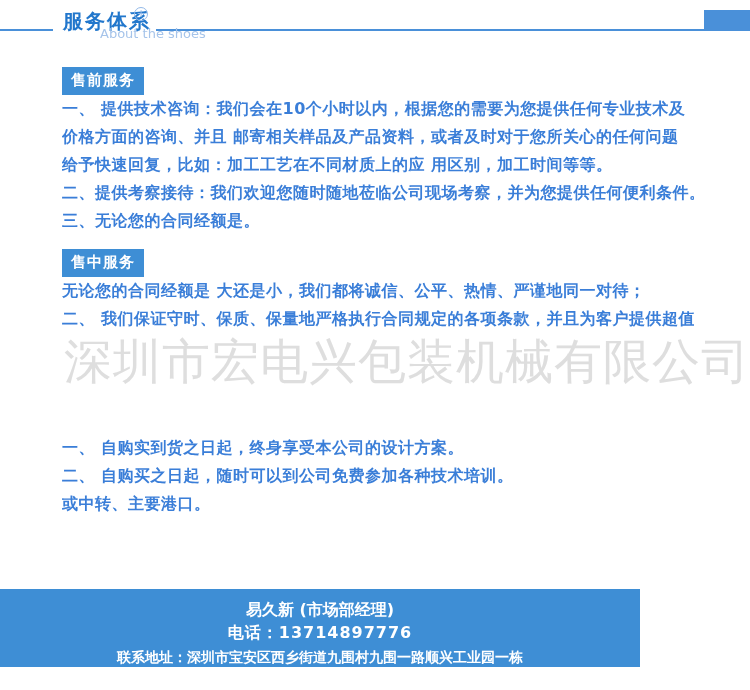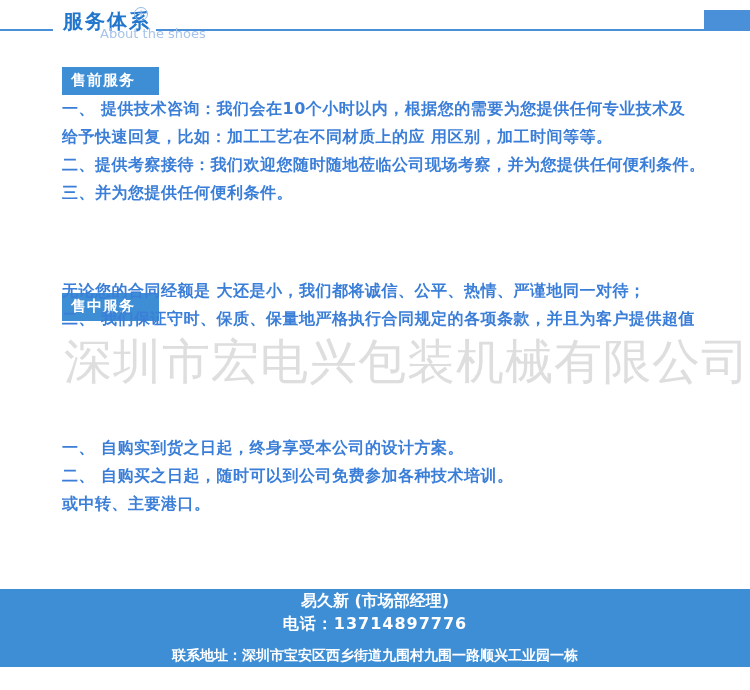--- a/index.html
+++ b/index.html
@@ -58,26 +58,26 @@
   }
 
   
   .badge {
     position: absolute;
     left: 62px;
     background: #3e8ed5;
     color: #ffffff;
     font-size: 15px;
     font-weight: bold;
-    padding: 4px 24px 5px 9px;
+    padding: 4px 9px 5px 9px;
     letter-spacing: 1px;
     white-space: nowrap;
   }
   .badge.b1 { top: 67px; }
-  .badge.b2 { top: 249px; margin-top: 44px; }
+  .badge.b2 { top: 249px; }
   .badge.b3 { top: 407px; }
 
   
   .para {
     position: absolute;
     left: 62px;
     width: 632px;
     color: #3a7ed8;
     font-size: 16px;
     font-weight: bold;
@@ -104,47 +104,49 @@
     white-space: nowrap;
     letter-spacing: 1px;
     pointer-events: none;
     z-index: 5;
   }
 
   
   .footer {
     position: absolute;
     left: 0; top: 589px;
-    width: 750px; height: 78px;
+    width: 640px; height: 78px;
     background: #3e8ed5;
     color: #ffffff;
     text-align: center;
+    padding-top: 9px;
   }
   .footer .contact-name  { font-size: 16px; font-weight: bold; line-height: 23px; }
   .footer .contact-phone { font-size: 16px; font-weight: bold; line-height: 23px; letter-spacing: 1px; }
-  .footer .contact-addr  { font-size: 14px; font-weight: bold; line-height: 22px; margin-top: 9px; }
+  .footer .contact-addr  { font-size: 14px; font-weight: bold; line-height: 22px; margin-top: 2px; }
 </style>
 </head>
 <body>
 
 <div class="page">
 
   <div class="hdr-rule left"></div>
   <div class="hdr-rule right"></div>
   <div class="corner-accent"></div>
   <div class="hdr-title">服务体系</div>
   <div class="plus-icon">+</div>
   <div class="hdr-subtitle">About the shoes</div>
 
   <div class="badge b1">售前服务</div>
   <div class="para p1">
     <div class="line">一、 提供技术咨询：我们会在10个小时以内，根据您的需要为您提供任何专业技术及</div>
+    <div class="line">价格方面的咨询、并且 邮寄相关样品及产品资料，或者及时对于您所关心的任何问题</div>
     <div class="line">给予快速回复，比如：加工工艺在不同材质上的应 用区别，加工时间等等。</div>
     <div class="line">二、提供考察接待：我们欢迎您随时随地莅临公司现场考察，并为您提供任何便利条件。</div>
-    <div class="line">三、并为您提供任何便利条件。</div>
+    <div class="line">三、无论您的合同经额是。</div>
   </div>
 
   <div class="badge b2">售中服务</div>
   <div class="para p2">
     <div class="line">无论您的合同经额是 大还是小，我们都将诚信、公平、热情、严谨地同一对待；</div>
     <div class="line">二、 我们保证守时、保质、保量地严格执行合同规定的各项条款，并且为客户提供超值</div>
   </div>
 
   <div class="watermark">深圳市宏电兴包装机械有限公司</div>
 

